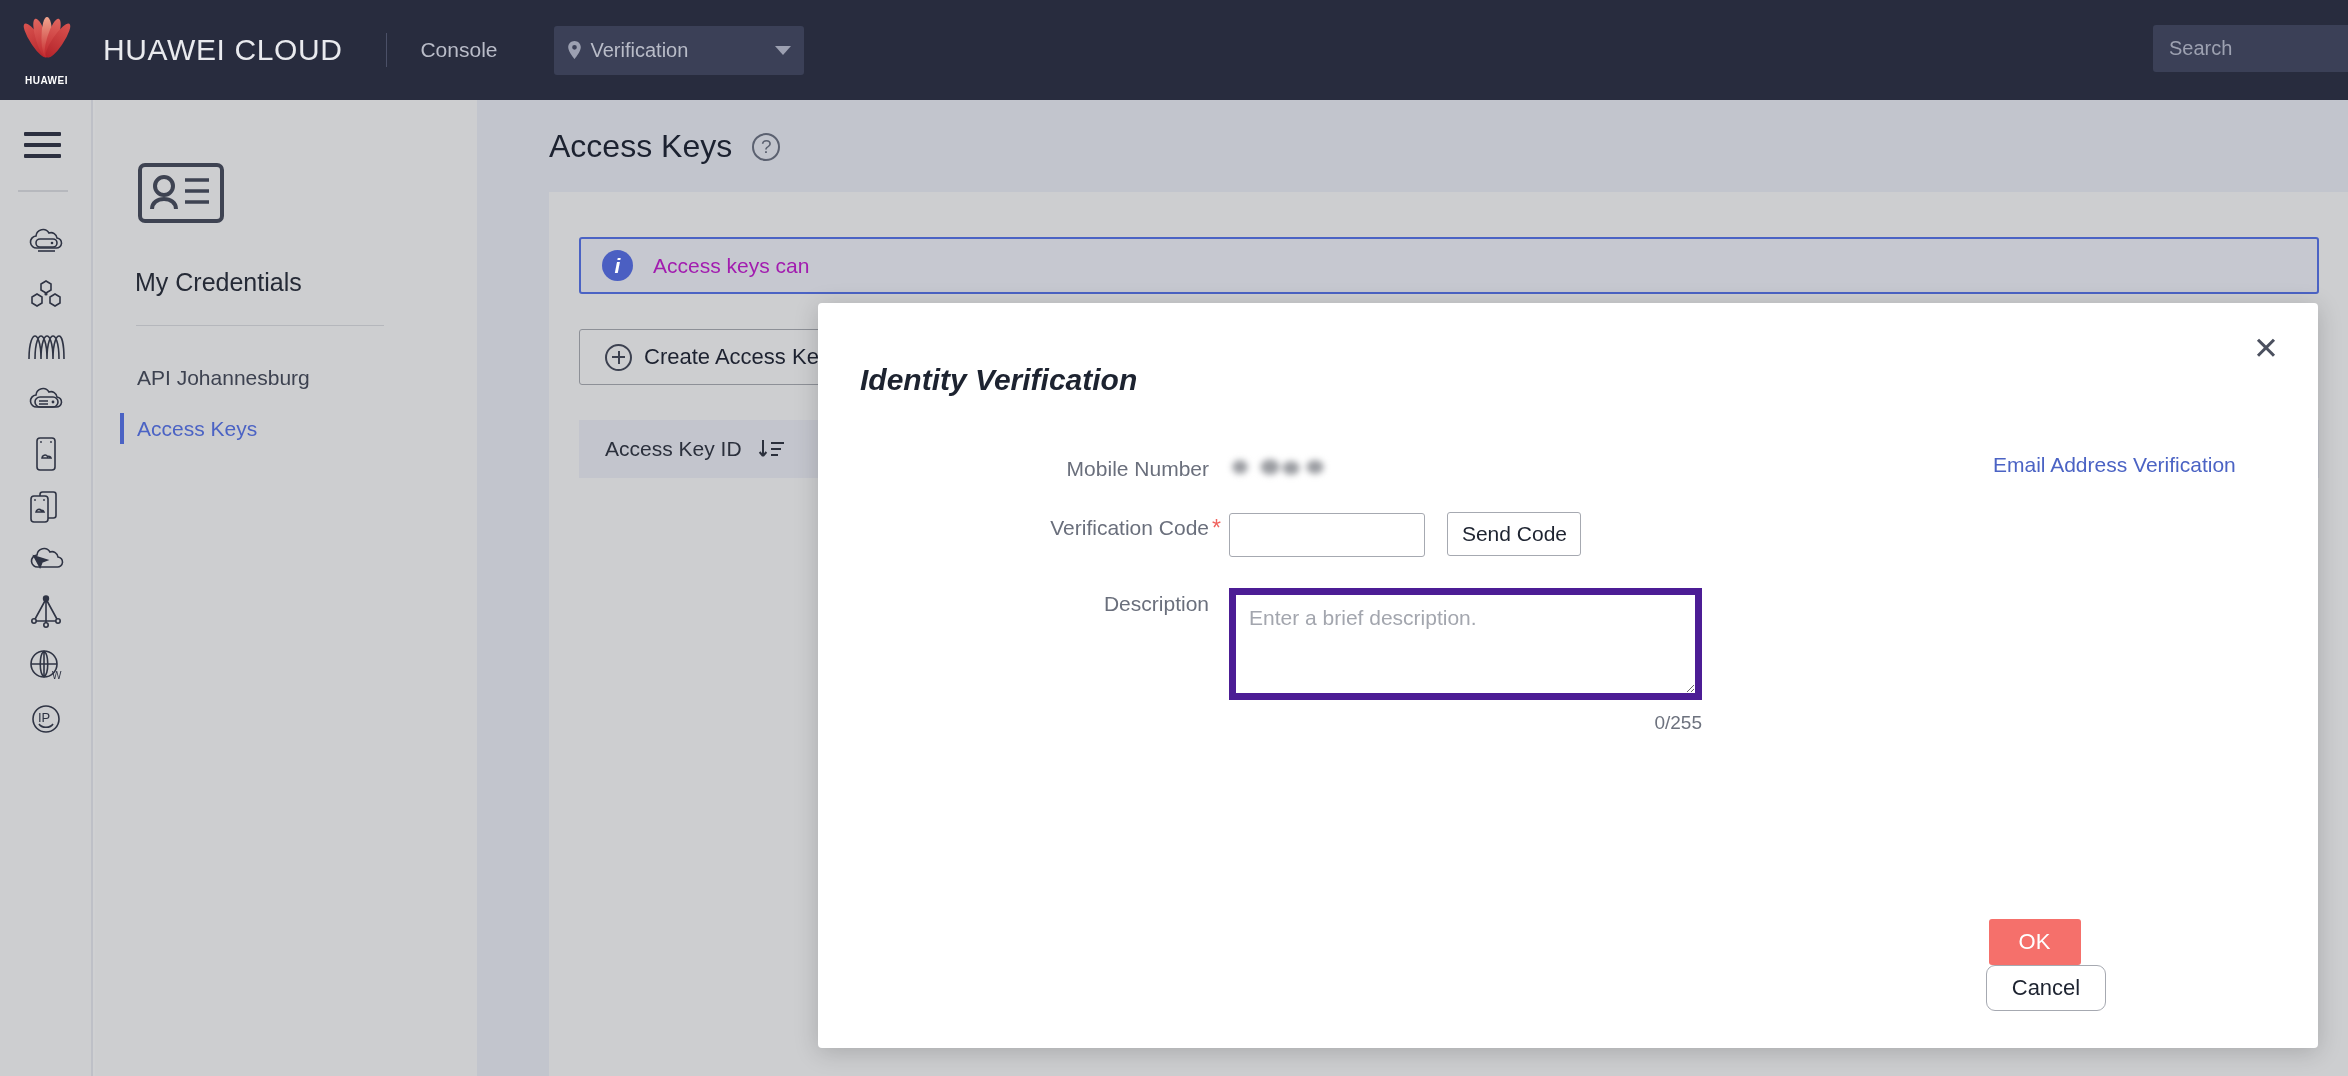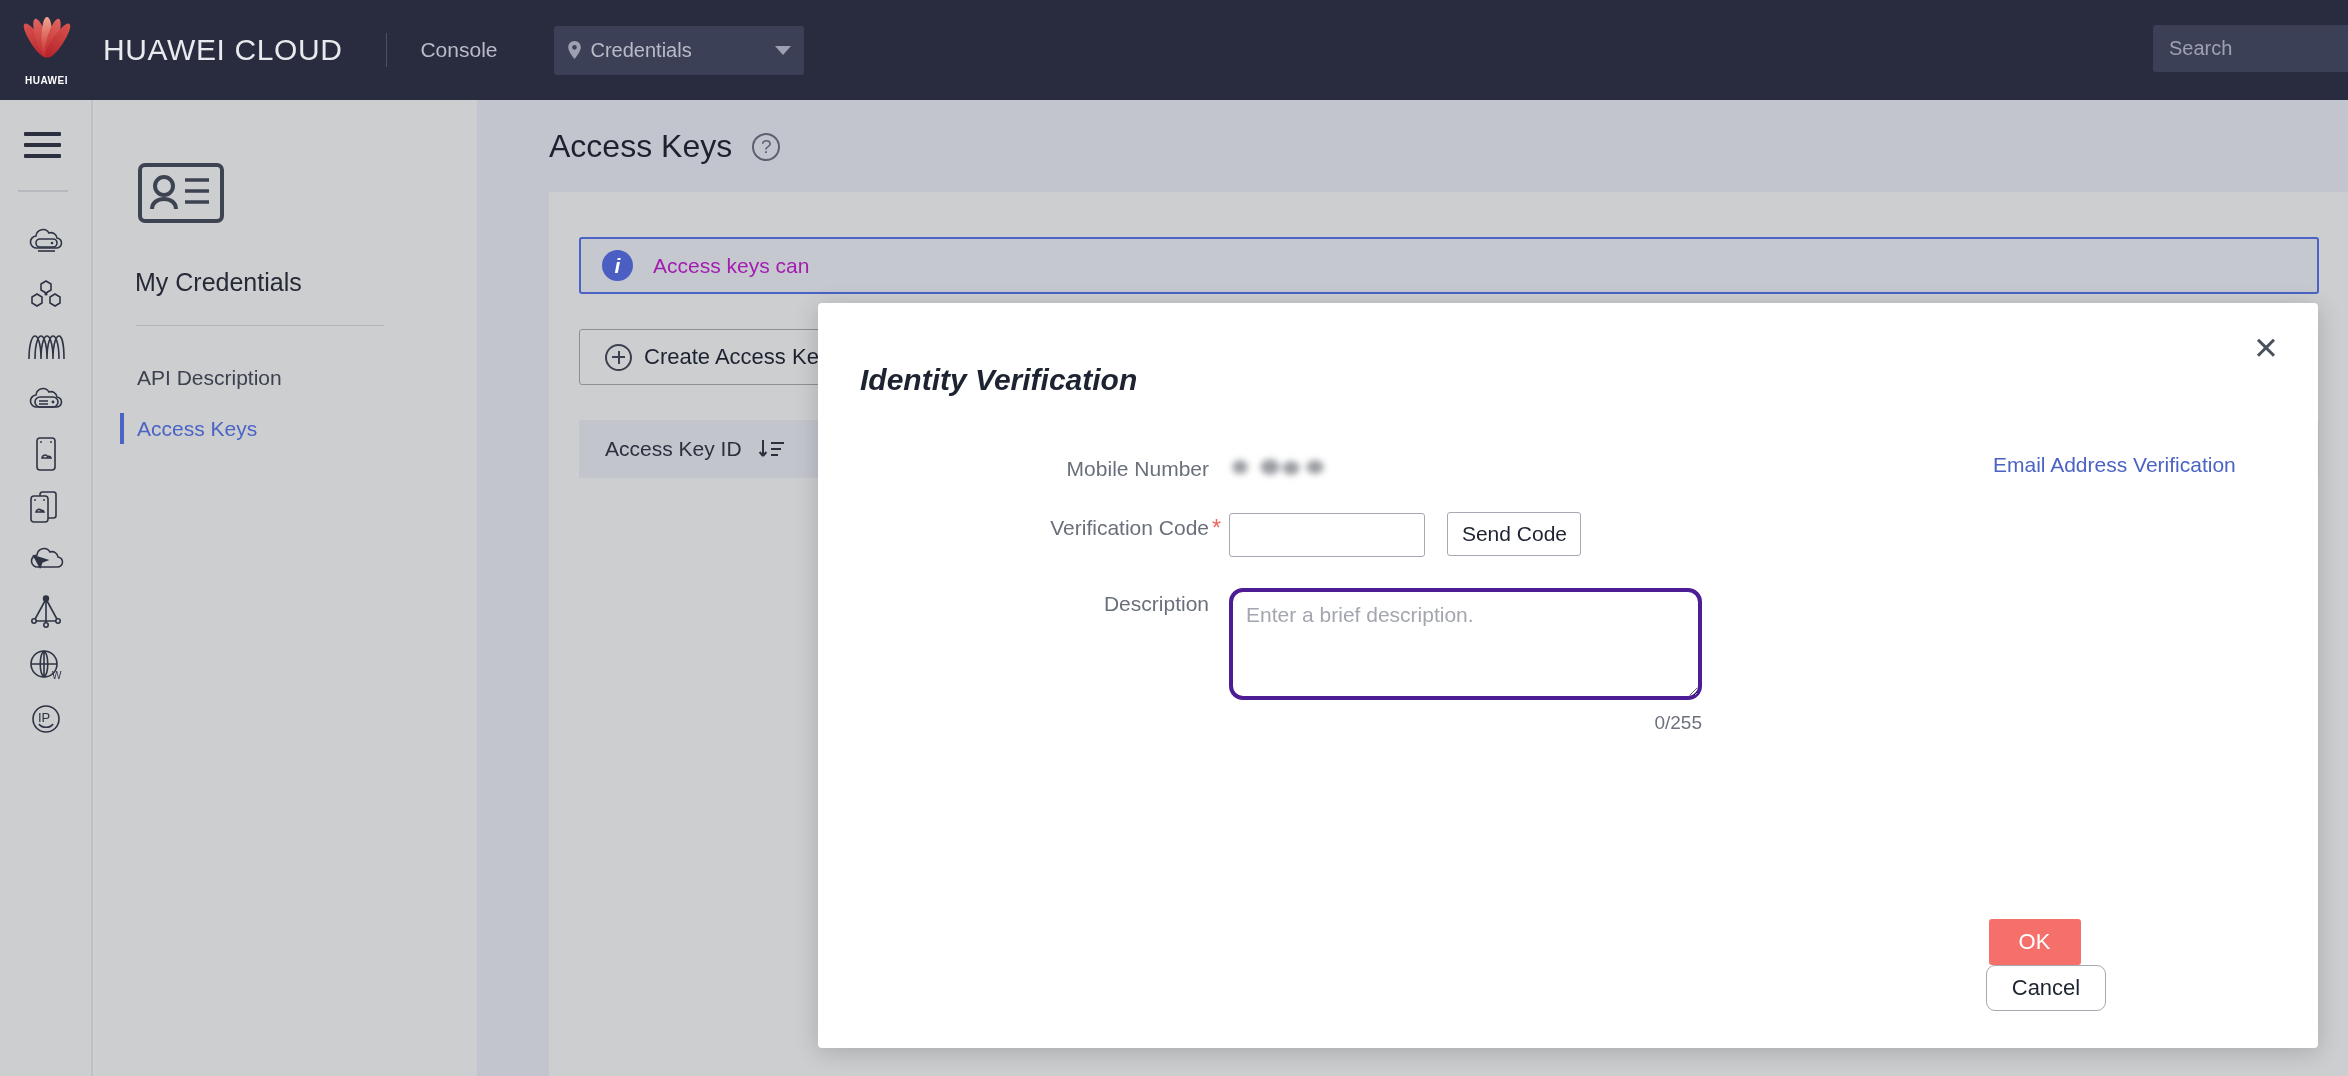--- a/index.html
+++ b/index.html
@@ -255,21 +255,21 @@
     margin-left: 18px;
     width: 134px; height: 44px;
     border: 1px solid #a6a9b1; border-radius: 3px;
     background: #fff;
     font-size: 21px; color: #1d2330;
     cursor: pointer;
     font-family: "Liberation Sans", sans-serif;
   }
   .desc-area {
     width: 473px; height: 112px;
-    border: 4px solid #4c1d95; border-radius: 14px;
+    border: 7px solid #4c1d95; border-radius: 0;
     padding: 11px 13px;
     font-size: 21px; color: #1d2330;
     resize: vertical; outline: none;
     font-family: "Liberation Sans", sans-serif;
   }
   .desc-area::placeholder { color: #a3a6ae; }
   .counter {
     width: 473px; text-align: right;
     font-size: 19px; color: #6d727e;
     margin-top: 8px;
@@ -308,21 +308,21 @@
     </div>
     <div class="logo-text-small">HUAWEI</div>
   </div>
   <div class="brand">HUAWEI CLOUD</div>
   <div class="hdr-divider"></div>
   <div class="console-link">Console</div>
   <div class="region-select">
     <svg class="pin-icon" viewBox="0 0 16 20">
       <path d="M8 0C4.1 0 1 3.1 1 7c0 5.2 7 13 7 13s7-7.8 7-13c0-3.9-3.1-7-7-7zm0 9.6A2.6 2.6 0 1 1 8 4.4a2.6 2.6 0 0 1 0 5.2z" fill="#9ca0b1"></path>
     </svg>
-    <span class="region-name">Credentials</span>
+    <span class="region-name">Verification</span>
     <span class="caret-down"></span>
   </div>
 </div>
 <div class="search-box">
   <span class="search-ph">Search</span>
 </div>
 
 <div class="rail">
   <div class="hamburger">
     <span></span>
@@ -424,21 +424,21 @@
   <svg class="cred-card-icon" viewBox="0 0 88 62" fill="none" stroke="#3e4352" stroke-width="4">
     <rect x="3" y="3" width="82" height="56" rx="5"></rect>
     <circle cx="27" cy="24" r="9"></circle>
     <path d="M15 47c0-6.5 5.5-10 12-10s12 3.5 12 10"></path>
     <path d="M48 18h24M48 29h24M48 40h24" stroke-width="3.4"></path>
   </svg>
   <div class="cred-title">My Credentials</div>
   <div class="cred-rule"></div>
   <div class="cred-nav">
     <div class="cred-nav-item">
-      <span>API Description</span>
+      <span>API Johannesburg</span>
     </div>
     <div class="cred-nav-item active">
       <span>Access Keys</span>
     </div>
   </div>
 </div>
 
 <div class="content">
   <div class="page-title-row">
     <div class="page-title">Access Keys</div>

